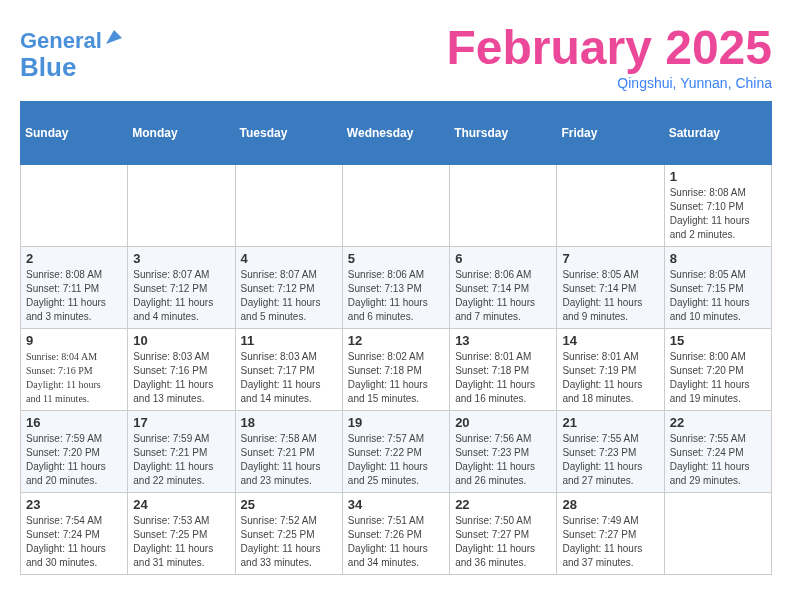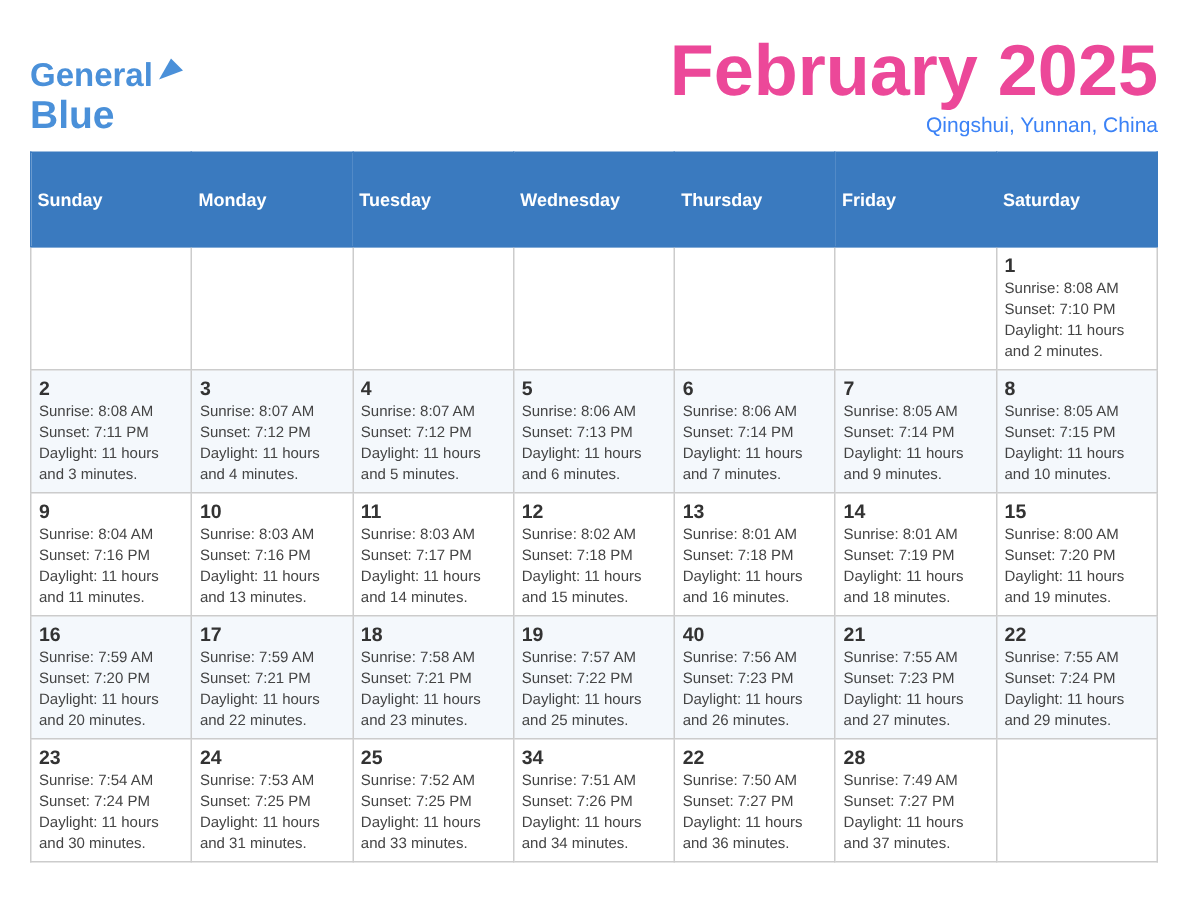--- a/index.html
+++ b/index.html
@@ -6,21 +6,21 @@
     body {
       font-family: Arial, sans-serif;
       background: #fff;
       width: 792px;
       min-height: 612px;
       padding: 20px;
     }
     .header {
       display: flex;
       justify-content: space-between;
-      align-items: flex-end;
+      align-items: center;
       margin-bottom: 10px;
     }
     .logo {
       display: flex;
       align-items: center;
     }
     .logo-text {
       font-size: 22px;
       font-weight: bold;
       color: #333;
@@ -190,21 +190,21 @@
           <div class="day-number">8</div>
           <div class="day-info" style="white-space: pre-line;">Sunrise: 8:05 AM
 Sunset: 7:15 PM
 Daylight: 11 hours
 and 10 minutes.</div>
         </td>
       </tr>
       <tr>
         <td>
           <div class="day-number">9</div>
-          <div class="day-info" style="white-space: pre-line;">Sunrise: 8:04 AM
+          <div class="day-info" style="white-space: pre-line; font-family: Liberation Serif, serif;">Sunrise: 8:04 AM
 Sunset: 7:16 PM
 Daylight: 11 hours
 and 11 minutes.</div>
         </td>
         <td>
           <div class="day-number">10</div>
           <div class="day-info" style="white-space: pre-line;">Sunrise: 8:03 AM
 Sunset: 7:16 PM
 Daylight: 11 hours
 and 13 minutes.</div>
@@ -268,21 +268,21 @@
 and 23 minutes.</div>
         </td>
         <td>
           <div class="day-number">19</div>
           <div class="day-info" style="white-space: pre-line;">Sunrise: 7:57 AM
 Sunset: 7:22 PM
 Daylight: 11 hours
 and 25 minutes.</div>
         </td>
         <td>
-          <div class="day-number">40</div>
+          <div class="day-number">20</div>
           <div class="day-info" style="white-space: pre-line;">Sunrise: 7:56 AM
 Sunset: 7:23 PM
 Daylight: 11 hours
 and 26 minutes.</div>
         </td>
         <td>
           <div class="day-number">21</div>
           <div class="day-info" style="white-space: pre-line;">Sunrise: 7:55 AM
 Sunset: 7:23 PM
 Daylight: 11 hours

